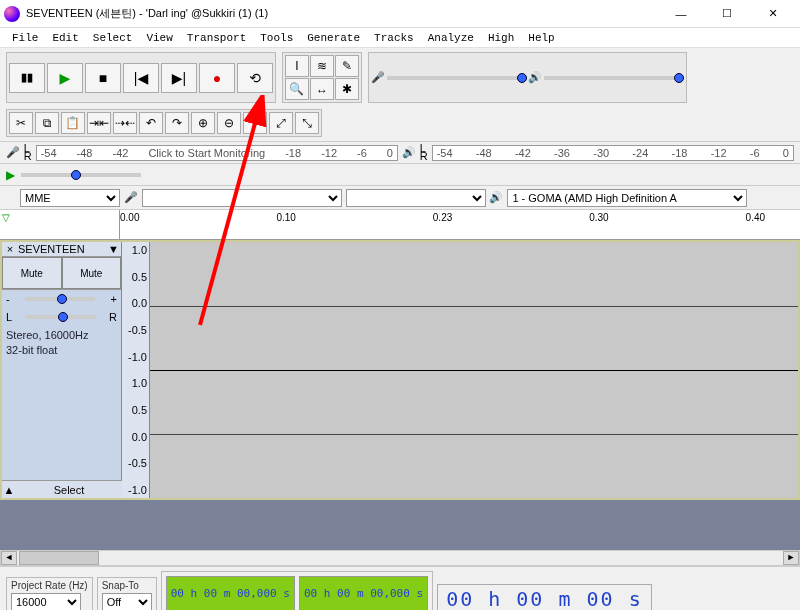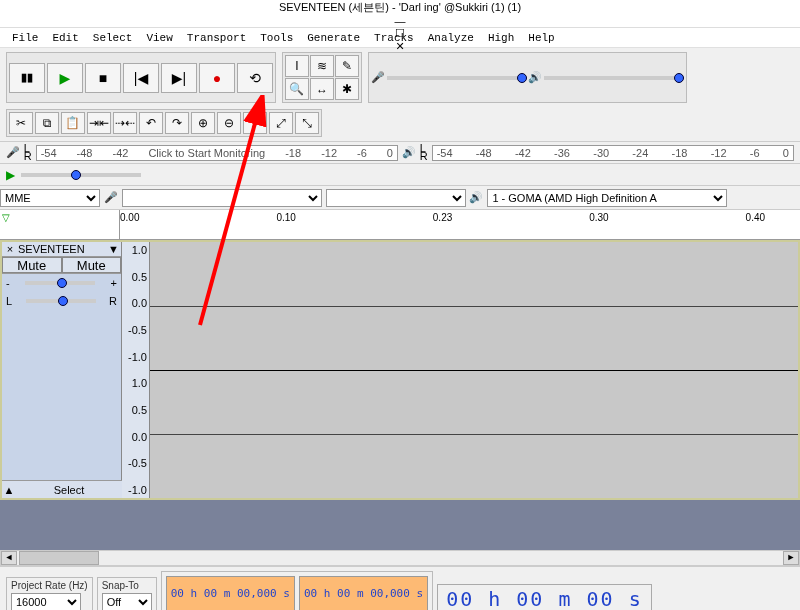--- a/index.html
+++ b/index.html
@@ -1,60 +1,60 @@
 <!DOCTYPE html>
 <html><head>
 <meta charset="utf-8">
 <style>
 *{box-sizing:border-box;margin:0;padding:0;font-family:"Segoe UI",Tahoma,sans-serif;font-size:11px;}
 body{background:#f0f0f0;width:800px;height:610px;overflow:hidden;position:relative;}
-.titlebar{height:28px;background:#fff;display:flex;align-items:center;padding:0 4px;border-bottom:1px solid #ddd;flex-direction:column;}
+.titlebar{height:28px;background:#fff;display:flex;align-items:center;padding:0 4px;border-bottom:1px solid #ddd;}
 .titlebar .logo{width:16px;height:16px;border-radius:50%;background:radial-gradient(circle at 30% 30%,#f7a,#60f 60%,#009);margin-right:6px;}
 .titlebar .title{flex:1;}
 .winbtn{width:46px;height:28px;display:flex;align-items:center;justify-content:center;}
 .menubar{height:20px;background:#fff;display:flex;align-items:center;padding:0 6px;gap:2px;border-bottom:1px solid #e0e0e0;}
 .menubar span{padding:2px 6px;font-family:Liberation Mono, monospace;}
 .toolbars{background:#f0f0f0;padding:4px 6px;display:flex;flex-wrap:wrap;gap:6px;border-bottom:1px solid #ccc;}
 .tb-group{display:flex;gap:2px;border:1px solid #bbb;background:#e8e8e8;padding:2px;align-items:center;}
 .tb-btn{width:36px;height:30px;background:#f5f5f5;border:1px solid #aaa;display:flex;align-items:center;justify-content:center;font-size:14px;}
 .tb-btn.small{width:24px;height:22px;font-size:12px;}
 .tb-btn.record{color:#d00;}
 .tb-btn.play{color:#090;}
 .meter-row{display:flex;align-items:center;gap:4px;padding:2px 6px;background:#f0f0f0;border-bottom:1px solid #ccc;height:22px;}
 .meter{flex:1;height:16px;background:#fff;border:1px solid #999;position:relative;font-size:9px;display:flex;align-items:center;}
 .meter-ticks{position:absolute;inset:0;display:flex;justify-content:space-between;padding:0 4px;align-items:center;color:#555;font-size:8px;}
 .playback-row{display:flex;align-items:center;gap:6px;padding:2px 6px;height:22px;border-bottom:1px solid #ccc;}
 .slider{width:120px;height:4px;background:#ccc;position:relative;}
 .slider .knob{width:10px;height:10px;border-radius:50%;background:#36f;border:1px solid #003;position:absolute;top:-3px;}
-.device-row{display:flex;align-items:center;gap:4px;padding:2px 0;height:24px;border-bottom:1px solid #ccc;}
+.device-row{display:flex;align-items:center;gap:4px;padding:2px 20px;height:24px;border-bottom:1px solid #ccc;}
 select{height:18px;border:1px solid #999;background:#fff;font-size:11px;}
 .ruler{height:30px;background:#fff;border-bottom:1px solid #999;position:relative;display:flex;}
 .ruler-left{width:120px;border-right:1px solid #999;display:flex;align-items:flex-start;padding:2px;}
 .ruler-main{flex:1;position:relative;}
 .ruler-tick{position:absolute;font-size:10px;top:2px;}
 .track-area{display:flex;height:260px;border:2px solid #cc9;background:#c0c0c0;}
 .track-panel{width:120px;background:#c8d4e8;border-right:1px solid #888;font-size:10px;}
 .track-head{display:flex;align-items:center;padding:1px 2px;border-bottom:1px solid #999;background:#d8e0ee;}
 .track-head .close{width:12px;text-align:center;}
 .track-btns{display:flex;border-bottom:1px solid #999;}
-.track-btns button{flex:1;height:16px;border:1px solid #888;background:#dde4ef;font-size:13px;}
+.track-btns button{flex:1;height:32px;border:1px solid #888;background:#dde4ef;font-size:10px;}
 .track-slider{height:18px;display:flex;align-items:center;justify-content:space-between;padding:0 4px;font-size:9px;}
 .track-info{padding:2px 4px;font-size:9px;color:#223;line-height:1.3;}
 .track-bottom{position:absolute;bottom:0;width:120px;height:18px;background:#d8e0ee;border-top:1px solid #999;display:flex;align-items:center;font-size:9px;}
 .wave-scale{width:28px;background:#dde4ef;border-right:1px solid #888;display:flex;flex-direction:column;justify-content:space-between;padding:2px 2px;font-size:9px;text-align:right;}
 .waveform{flex:1;background:#c8c8c8;position:relative;}
 .waveform .zero{position:absolute;left:0;right:0;border-top:1px solid #444;}
 .gap{height:50px;background:#7a829a;}
 .hscroll{height:16px;background:#eee;border:1px solid #ccc;display:flex;}
 .hscroll .arrow{width:16px;background:#ddd;border:1px solid #aaa;text-align:center;font-size:9px;}
 .hscroll .thumb{width:80px;background:#ccc;border:1px solid #aaa;margin-left:2px;}
 .bottom-panel{display:flex;gap:4px;padding:4px 6px;background:#f0f0f0;border-top:1px solid #ccc;align-items:flex-end;}
 .bp-group{border:1px solid #bbb;padding:2px 4px;}
 .bp-label{font-size:10px;color:#333;margin-bottom:2px;}
-.timecode{font-family:monospace;background:#fdba74;border:1px solid #999;padding:10px 4px;font-size:11px;color:#2244cc;}
+.timecode{font-family:monospace;background:#84cc16;border:1px solid #999;padding:10px 4px;font-size:11px;color:#2244cc;}
 .bigtime{font-family:monospace;font-size:20px;color:#2244cc;background:#f0f0f0;border:1px solid #aaa;padding:2px 8px;letter-spacing:2px;}
 .arrow-annotation{position:absolute;pointer-events:none;z-index:1000;}
 </style>
 </head>
 <body>
 
 <div class="titlebar">
   <div class="logo"></div>
   <div class="title">SEVENTEEN (세븐틴) - 'Darl ing' @Sukkiri (1) (1)</div>
   <div class="winbtn">—</div>
@@ -204,20 +204,21 @@
         </div>
         <span>+</span>
       </div>
     <div class="track-slider">
         <span>L</span>
         <div class="slider" style="width:70px">
           <div class="knob" style="left:32px"></div>
         </div>
         <span>R</span>
       </div>
+    <div class="track-info"><span>Stereo, 16000Hz</span><br><span>32-bit float</span></div>
     <div class="track-bottom">
         <span style="width:14px;text-align:center">▲</span>
         <span style="flex:1;text-align:center">Select</span>
       </div>
   </div>
   <div class="wave-scale">
     <span>1.0</span>
       <span>0.5</span>
       <span>0.0</span>
       <span>-0.5</span>

